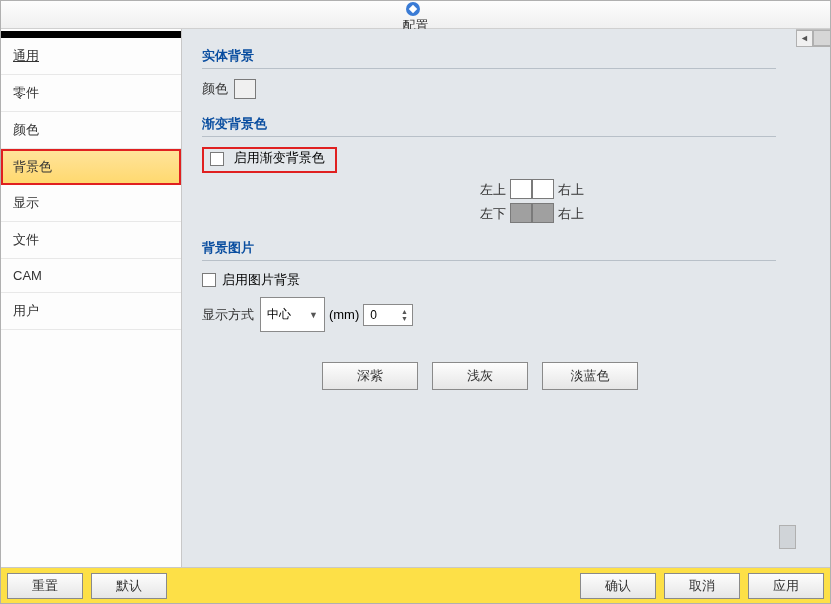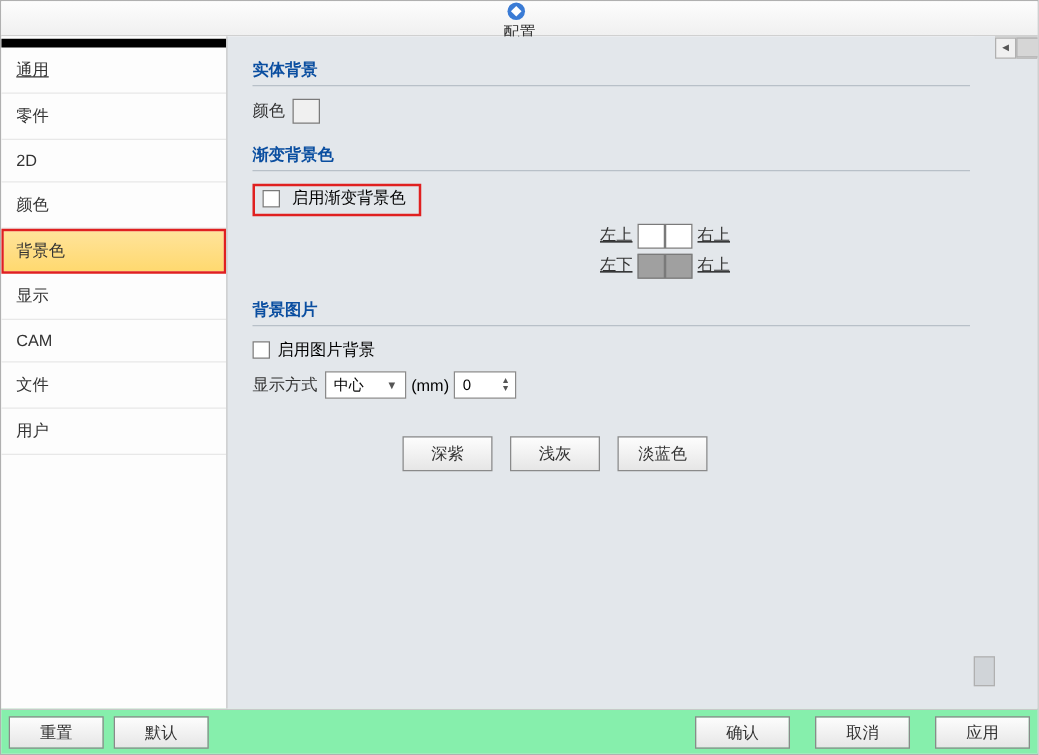--- a/index.html
+++ b/index.html
@@ -101,27 +101,27 @@
   border: 1px solid #7a7a7a;
   background: #fff;
   display: inline-block;
   margin-right: 6px;
   vertical-align: middle;
 }
 .corner-grid {
   margin-left: 270px;
   margin-top: 6px;
 }
-.corner-row { display: flex; align-items: flex-start; margin-bottom: 4px; text-decoration: underline; }
+.corner-row { display: flex; align-items: flex-end; margin-bottom: 4px; }
 .corner-row .clabel { width: 34px; text-align: right; margin-right: 4px; color: #333; }
 .corner-row .rlabel { margin-left: 4px; color: #333; }
 .select-box {
   background: #fff;
   border: 1px solid #8a8a8a;
-  height: 22px;
+  height: 35px;
   display: inline-flex;
   align-items: center;
   padding: 0 6px;
   font-size: 12px;
 }
 .select-box .arrow { margin-left: 18px; font-size: 9px; color: #555; }
 .spinner {
   background: #fff;
   border: 1px solid #8a8a8a;
   height: 22px;
@@ -148,21 +148,21 @@
 .preset-row {
   display: flex;
   gap: 14px;
   margin-left: 120px;
   margin-top: 30px;
 }
 .preset-btn {
   background: linear-gradient(to bottom, #fdfdfd, #e6e6e6);
   border: 1px solid #8a8a8a;
   padding: 4px 0;
-  width: 72px;
+  width: 96px;
   text-align: center;
   font-size: 13px;
   color: #333;
 }
 .hscroll {
   height: 17px;
   background: #e8e8e8;
   border-top: 1px solid #c0c0c0;
   display: flex;
   align-items: center;
@@ -186,28 +186,28 @@
   width: 17px;
   background: #e3e7eb;
 }
 .vscroll .vthumb {
   position: absolute; bottom: 0; left: 0; right: 0;
   height: 24px; background: #d0d4d8; border: 1px solid #b0b0b0;
 }
 .footer {
   height: 36px;
   border-top: 1px solid #c8c8c8;
-  background: #86efac;
+  background: #fde047;
   display: flex;
   align-items: center;
   padding: 0 6px;
 }
 .footer .left-btns { display: flex; gap: 8px; }
 .footer .spacer { flex: 1; }
-.footer .right-btns { display: flex; gap: 20px; padding-left: 40px; }
+.footer .right-btns { display: flex; gap: 8px; padding-left: 40px; }
 .footer-btn {
   background: linear-gradient(to bottom, #fdfdfd, #e6e6e6);
   border: 1px solid #8a8a8a;
   padding: 3px 0;
   width: 76px;
   text-align: center;
   font-size: 13px;
   color: #333;
 }
 </style>
@@ -226,26 +226,25 @@
     <div class="win-btns">
       <span>▭</span>
       <span>✕</span>
     </div>
   </div>
 
   <div class="content">
     <div class="sidebar">
       <div class="sidebar-item"><span>通用</span></div>
       <div class="sidebar-item"><span>零件</span></div>
-      <div class="sidebar-item"><span>2D</span></div>
       <div class="sidebar-item"><span>颜色</span></div>
       <div class="sidebar-item selected"><span>背景色</span></div>
       <div class="sidebar-item"><span>显示</span></div>
+      <div class="sidebar-item"><span>文件</span></div>
       <div class="sidebar-item"><span>CAM</span></div>
-      <div class="sidebar-item"><span>文件</span></div>
       <div class="sidebar-item"><span>用户</span></div>
     </div>
 
     <div class="main">
       <div class="main-content">
 
         <div class="section">
           <div class="section-title">实体背景</div>
           <div class="row">
             <span class="lbl">颜色</span>

